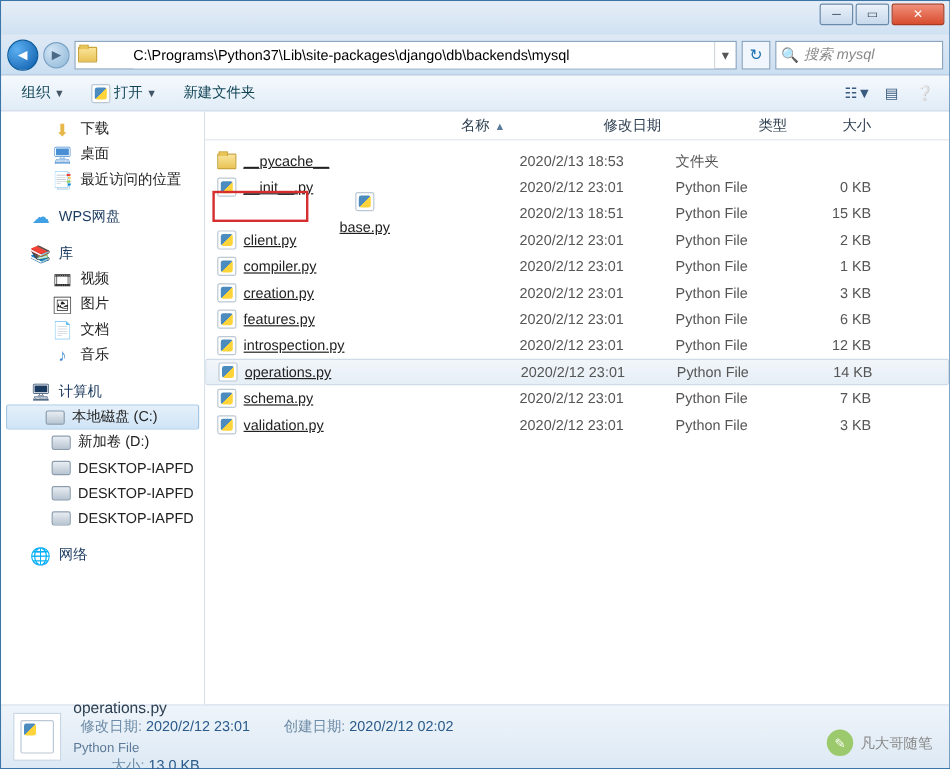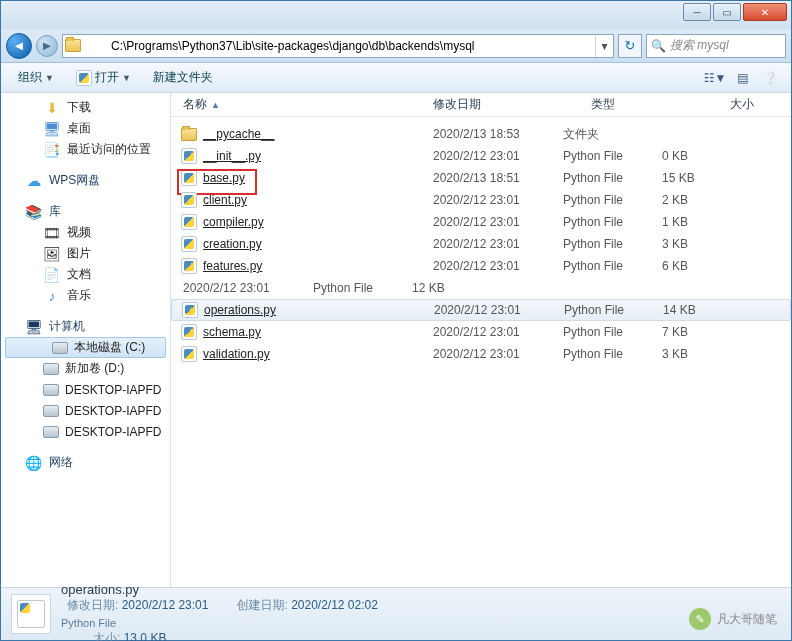--- a/index.html
+++ b/index.html
@@ -21,40 +21,40 @@
 .search-wrap .mag { color: #4a6aa0; margin-right: 4px; font-style: normal; }
 .toolbar { height: 30px; background: linear-gradient(#f5f9fd, #e0ecf7); border-bottom: 1px solid #c8d6e5; display: flex; align-items: center; padding: 0 8px; gap: 4px; }
 .tb-item { padding: 3px 8px; color: #145; display: flex; align-items: center; gap: 3px; border: 1px solid transparent; border-radius: 2px; }
 .tb-item .drop { font-size: 9px; color: #456; }
 .tb-spacer { flex: 1; }
 .tb-icon { width: 24px; height: 22px; display: flex; align-items: center; justify-content: center; color: #3a5a7f; border: 1px solid transparent; }
 .content { flex: 1; display: flex; background: #fff; overflow: hidden; border-bottom: 1px solid #c8d6e5; }
 .sidebar { width: 170px; background: #fff; border-right: 1px solid #d9e3ec; overflow-y: auto; padding-top: 4px; }
 .sb-item { height: 21px; display: flex; align-items: center; padding-left: 24px; gap: 6px; color: #1b3a5f; white-space: nowrap; }
 .sb-item.lvl2 { padding-left: 42px; color: #222; }
-.sb-item.selected { background: linear-gradient(#e5f0fa, #cfe4f7); border: 1px solid #a5c7e6; border-radius: 2px; margin: 0 4px; padding-left: 46px; }
+.sb-item.selected { background: linear-gradient(#e5f0fa, #cfe4f7); border: 1px solid #a5c7e6; border-radius: 2px; margin: 0 4px; padding-left: 32px; }
 .sb-header { font-weight: normal; }
 .sb-sep { height: 10px; }
 .icon-emoji { font-size: 14px; width: 18px; text-align: center; font-style: normal; }
 .filepane { flex: 1; display: flex; flex-direction: column; }
 .colheaders { height: 24px; display: flex; align-items: center; border-bottom: 1px solid #e3e8ed; color: #2c3e50; padding-left: 6px; }
-.ch { padding: 0 6px; display: flex; align-items: center; gap: 4px; }
+.ch { padding: 0 6px; display: flex; align-items: center; gap: 4px; justify-content: flex-end; }
 .ch.name { width: 250px; }
 .ch.date { width: 130px; }
-.ch.type { width: 105px; margin-left: 28px; }
+.ch.type { width: 105px; }
 .ch.size { width: 70px; text-align: left; justify-content: flex-end; }
 .sort-arrow { font-size: 9px; color: #5a7a9a; }
 .filelist { flex: 1; overflow: auto; padding-top: 6px; }
 .filerow { height: 22px; display: flex; align-items: center; padding-left: 6px; color: #222; }
 .filerow.selected { background: linear-gradient(#f2f6fa, #e6eef6); border: 1px solid #cfdbe7; border-radius: 2px; }
 .filerow .fc-name { width: 250px; display: flex; align-items: center; gap: 6px; padding-left: 4px; text-decoration: underline; }
 .filerow .fc-date { width: 130px; color: #555; padding-left: 6px; }
 .filerow .fc-type { width: 105px; color: #555; padding-left: 6px; }
-.filerow .fc-size { width: 70px; color: #555; padding-right: 6px; }
-.highlighted { position: relative; }
+.filerow .fc-size { width: 70px; color: #555; text-align: right; padding-right: 6px; }
+.highlighted { position: relative; flex-direction: column; }
 .highlighted::after { content: ""; position: absolute; left: 0; top: -1px; width: 76px; height: 22px; border: 2px solid #d62e2e; pointer-events: none; }
 .statusbar { height: 52px; background: linear-gradient(#eef4fa, #dde9f4); display: flex; align-items: center; padding: 4px 10px; gap: 10px; position: relative; }
 .status-thumb { width: 40px; height: 40px; background: #fff; border: 1px solid #c8d6e5; display: flex; align-items: center; justify-content: center; }
 .status-text { display: flex; flex-direction: column; gap: 2px; color: #2c3e50; }
 .status-text .fn { font-size: 13px; }
 .status-text .sub { color: #5c7a97; font-size: 11px; }
 .status-meta { display: flex; gap: 28px; color: #3b5a7a; font-size: 11px; margin-left: 6px; }
 .status-meta .lbl { color: #6c8aa5; margin-top: 24px; }
 .status-meta .val { color: #2a5a8a; }
 .watermark { position: absolute; right: 14px; bottom: 10px; display: flex; align-items: center; gap: 6px; color: #888; font-size: 13px; }
@@ -262,20 +262,24 @@
           <div class="filerow">
             <div class="fc-name">
               <span class="py-ico"></span>
               <span>features.py</span>
             </div>
             <div class="fc-date">2020/2/12 23:01</div>
             <div class="fc-type">Python File</div>
             <div class="fc-size">6 KB</div>
           </div>
           <div class="filerow">
+            <div class="fc-name">
+              <span class="py-ico"></span>
+              <span>introspection.py</span>
+            </div>
             <div class="fc-date">2020/2/12 23:01</div>
             <div class="fc-type">Python File</div>
             <div class="fc-size">12 KB</div>
           </div>
           <div class="filerow selected">
             <div class="fc-name">
               <span class="py-ico"></span>
               <span>operations.py</span>
             </div>
             <div class="fc-date">2020/2/12 23:01</div>

